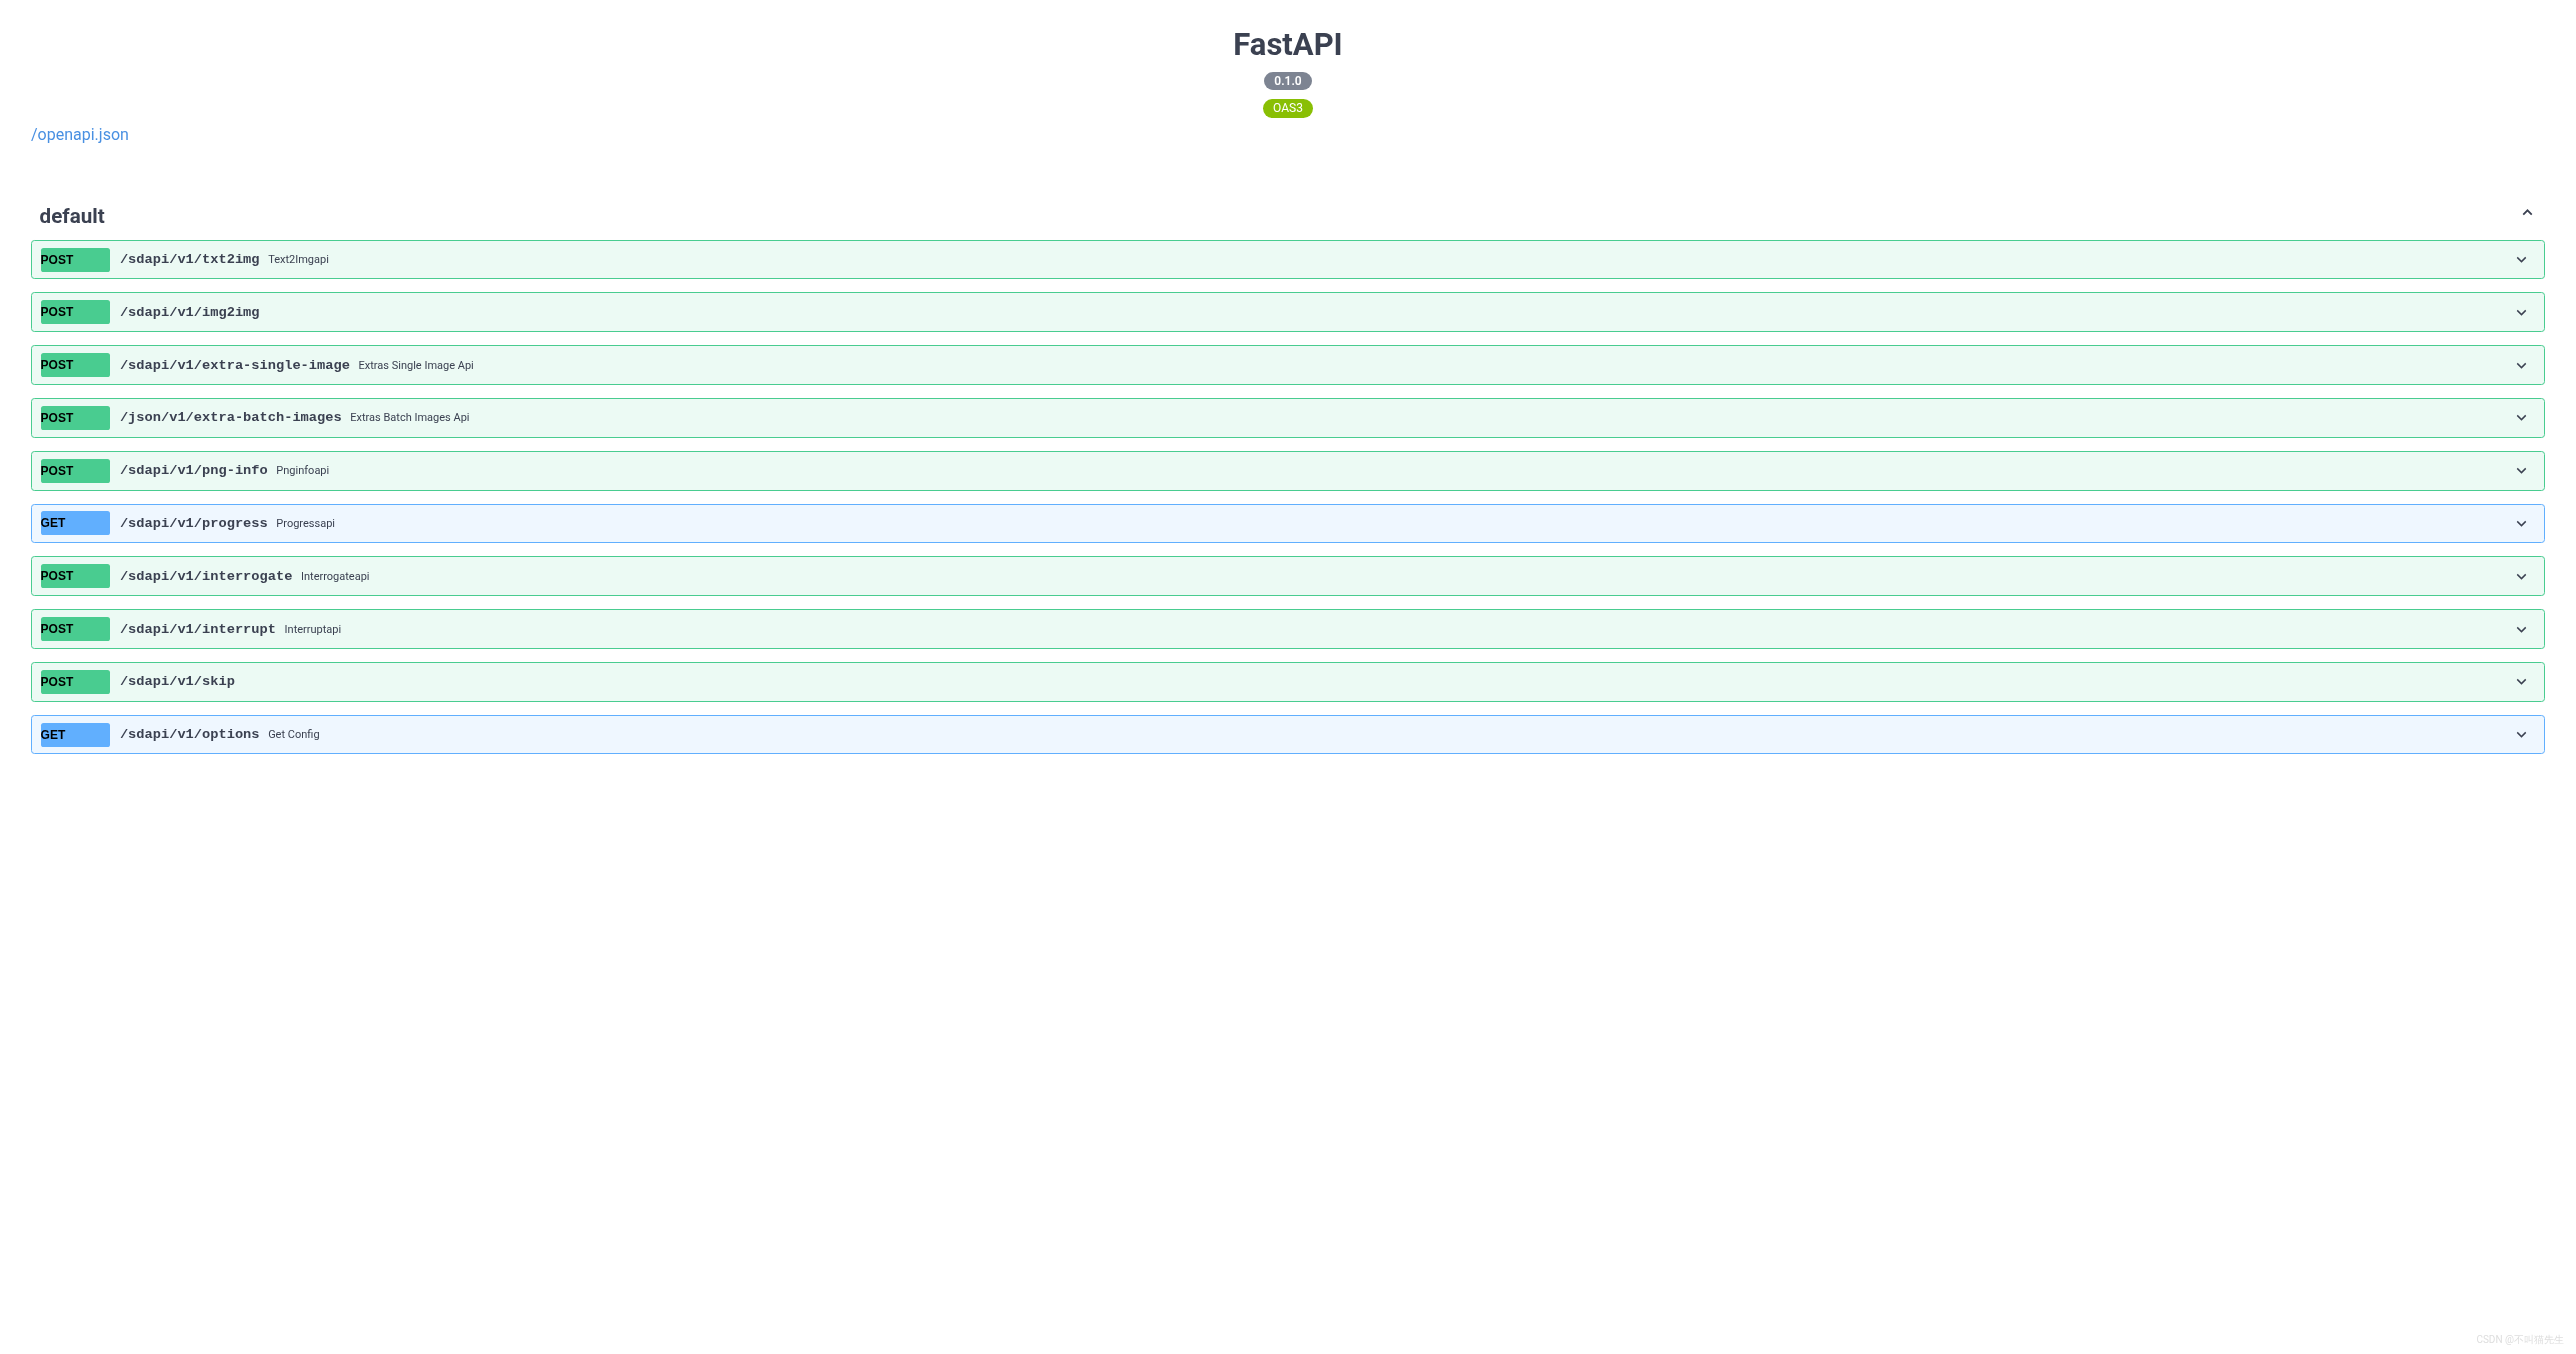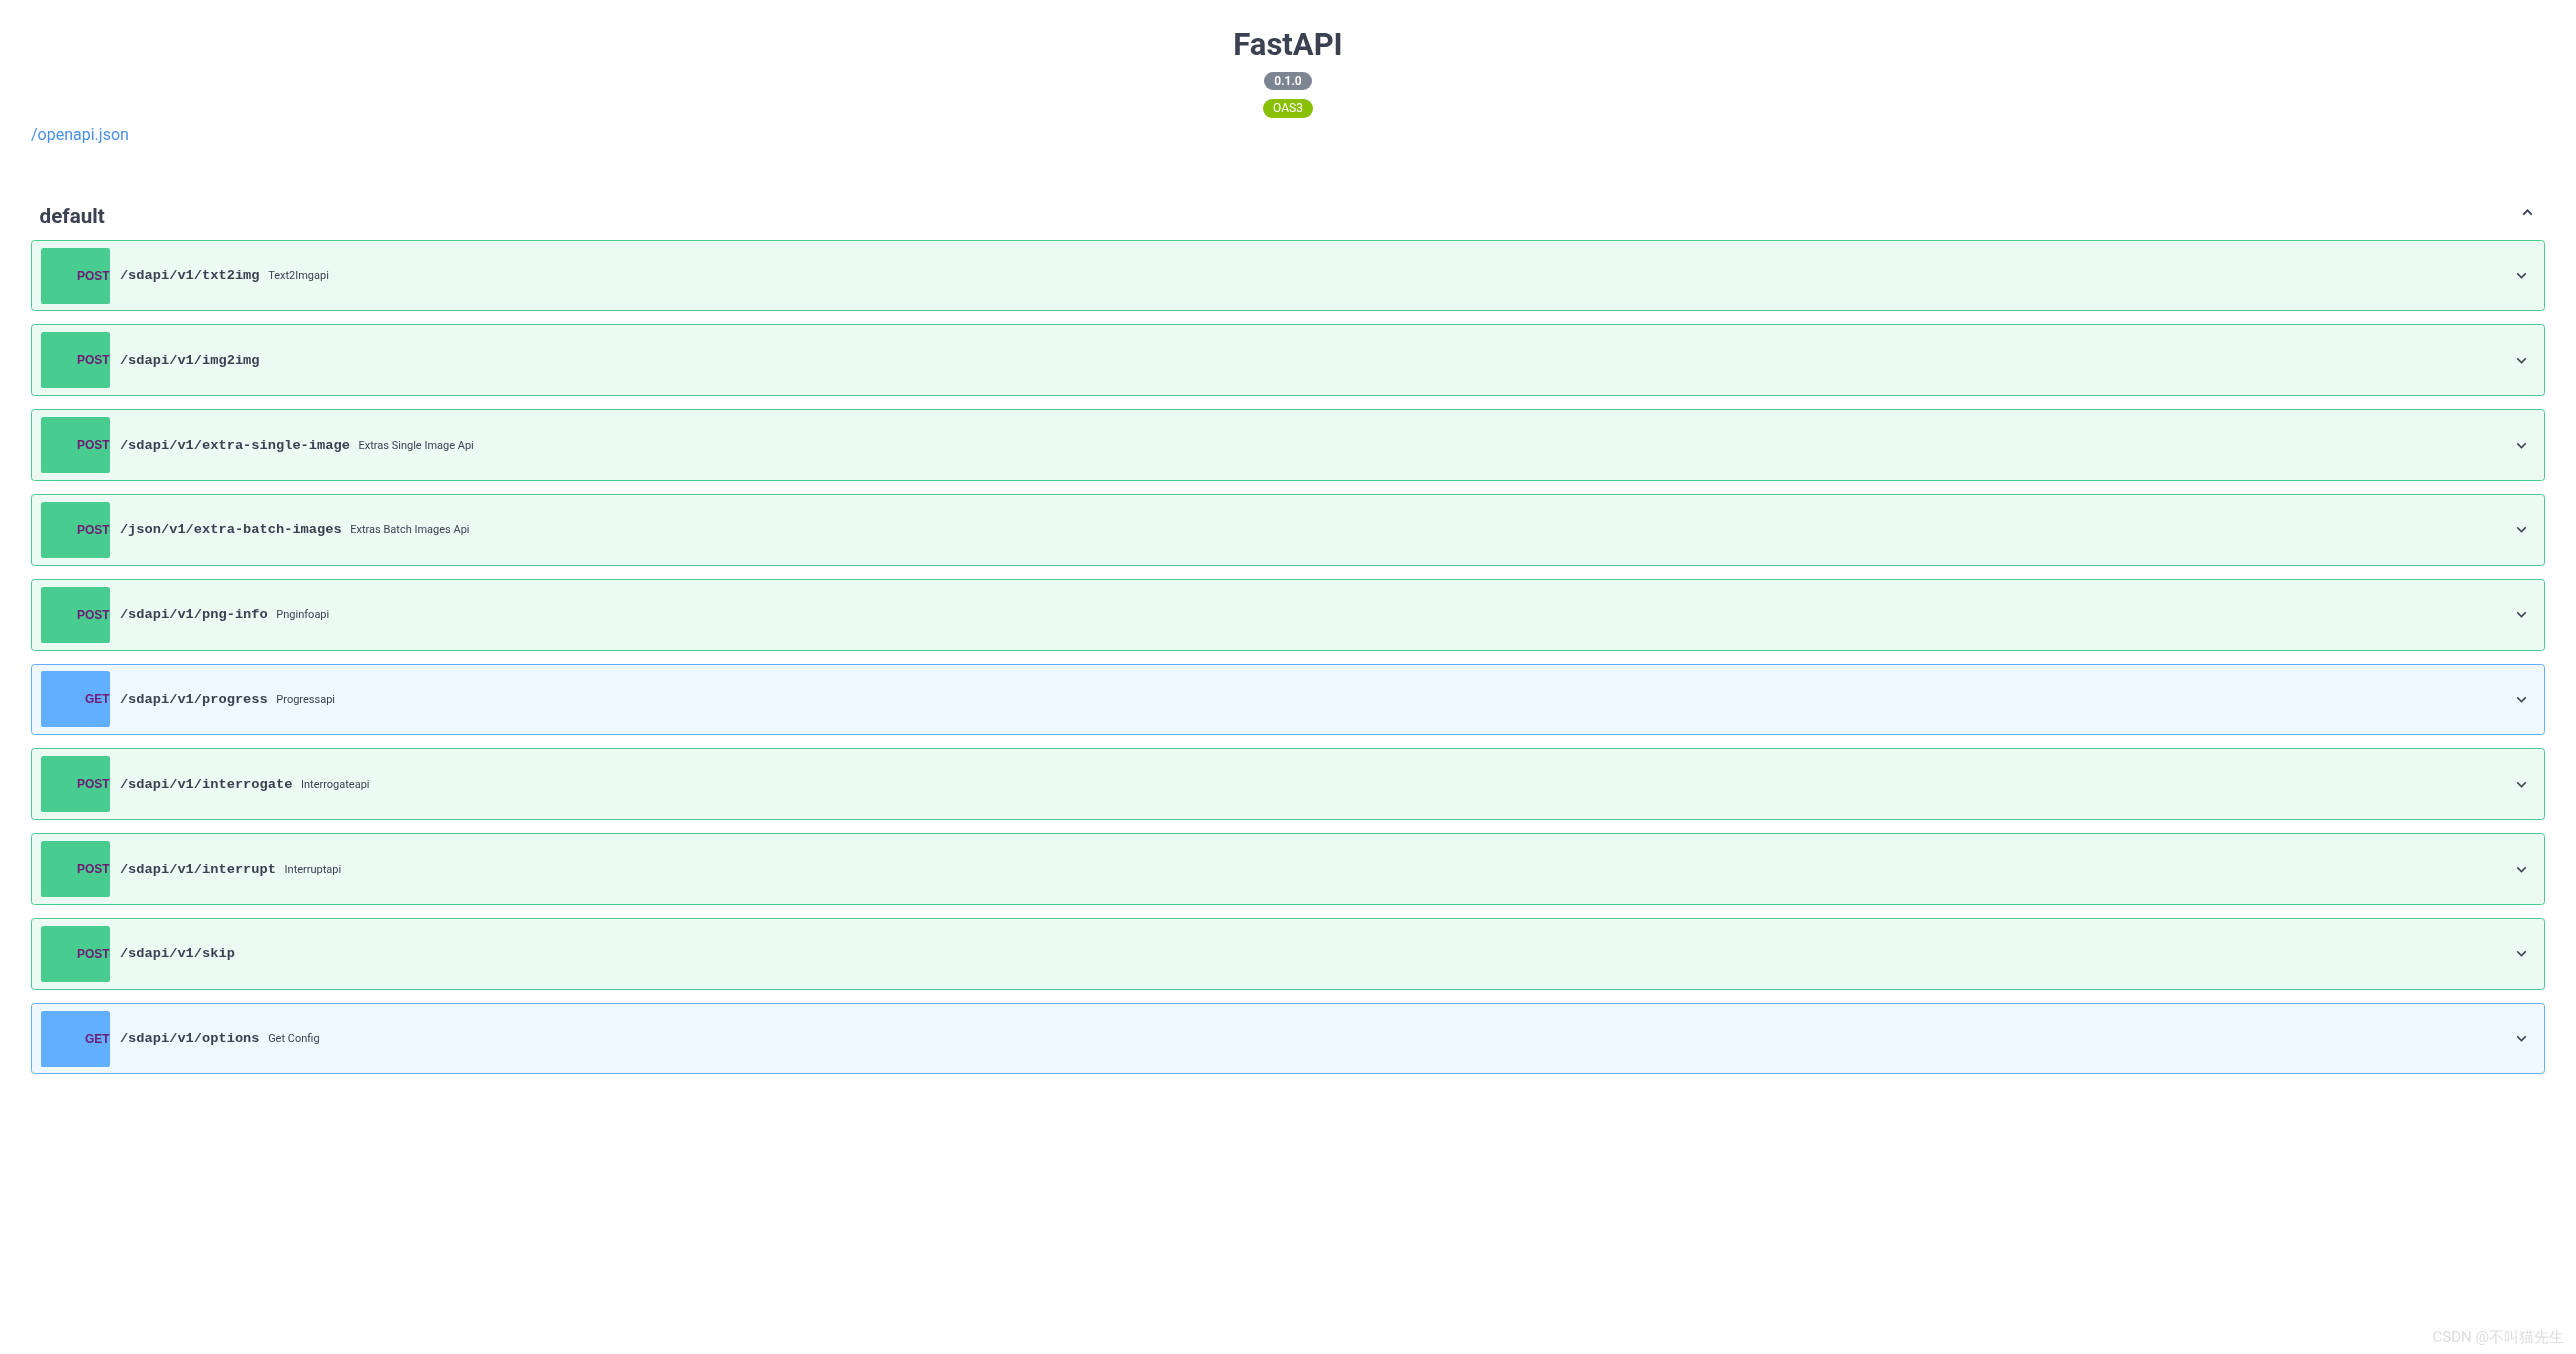--- a/index.html
+++ b/index.html
@@ -85,24 +85,24 @@
     .operation.post {
       background: rgba(73, 204, 144, 0.1);
       border: 0.9px solid #49cc90;
     }
     .operation.get {
       background: rgba(97, 175, 254, 0.1);
       border: 0.9px solid #61affe;
     }
     .method-badge {
       min-width: 69px;
-      text-align: right;
-      padding: 21px 0;
+      text-align: left;
+      padding: 5px 0;
       border-radius: 2.6px;
-      color: #701a75;
+      color: #000000;
       font-size: 12px;
       font-weight: 700;
       font-family: sans-serif;
     }
     .method-badge.post {
       background: #49cc90;
     }
     .method-badge.get {
       background: #61affe;
     }
@@ -126,21 +126,21 @@
       stroke: #3b4151;
       stroke-width: 2;
       fill: none;
       margin-left: auto;
       margin-right: 5.1px;
     }
     .watermark {
       position: fixed;
       bottom: 6.9px;
       right: 12px;
-      font-size: 15px;
+      font-size: 10px;
       color: #cfcfcf;
       opacity: 0.7;
     }
   </style>
 </head>
 <body>
 
 
 
 <div class="header">

